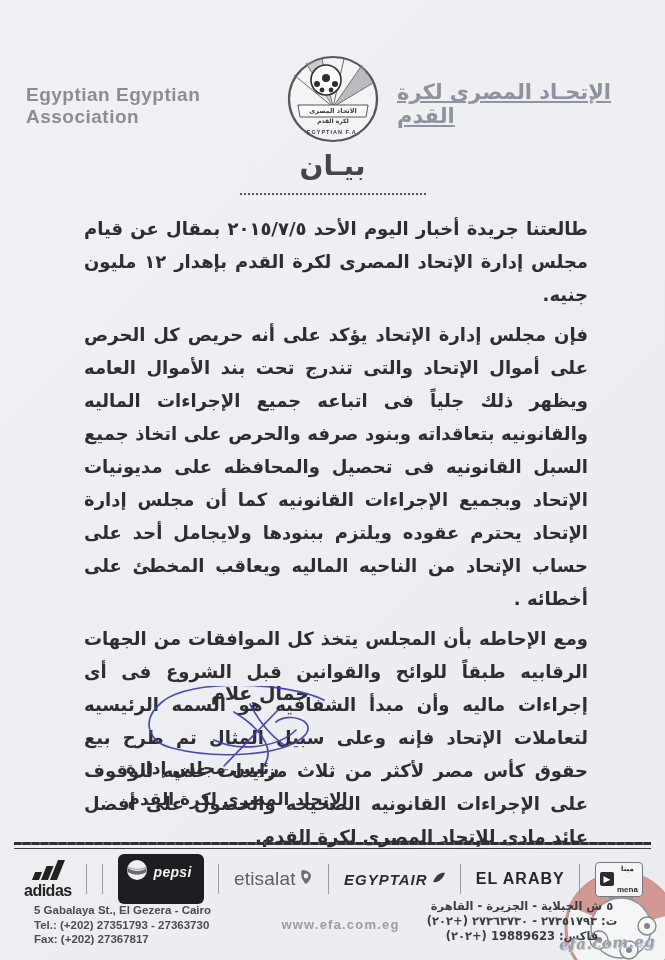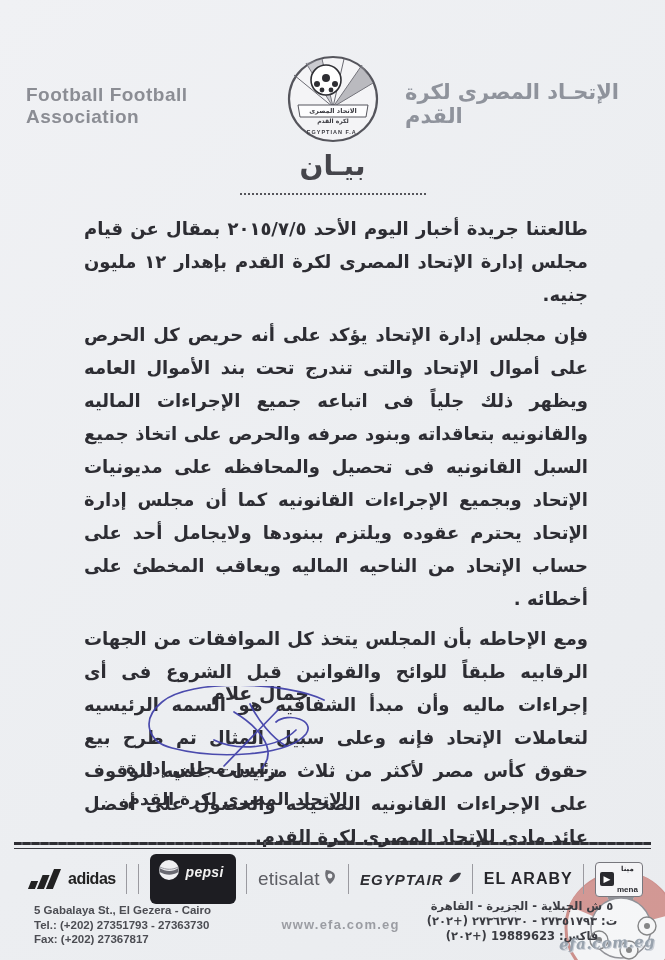--- a/index.html
+++ b/index.html
@@ -2,22 +2,22 @@
 <html lang="ar"><head>
 <meta charset="utf-8">
 <style>
   html,body{margin:0;padding:0;background:#e7e8ec;}
   .page{position:relative;width:665px;height:960px;margin:0 auto;overflow:hidden;
         background:linear-gradient(135deg,#f0f1f4 0%,#eceef1 55%,#eaecef 100%);
         font-family:"DejaVu Sans",sans-serif;color:#303036;}
   
   .hdr-en{position:absolute;left:26px;top:84px;width:270px;
           font:600 19px/22px "Liberation Sans",sans-serif;color:#8b8d94;letter-spacing:.5px;}
-  .hdr-ar{position:absolute;right:4px;top:80px;width:256px;direction:rtl;text-align:left;
-          font:bold 21px/24px "DejaVu Sans",sans-serif;color:#8f939c;}
+  .hdr-ar{position:absolute;right:12px;top:80px;width:256px;direction:rtl;text-align:left;
+          font:bold 21px/24px "DejaVu Sans",sans-serif;color:#8f939c;text-decoration:underline;}
   .emblem{position:absolute;left:286px;top:55px;}
   
   .doc-title{position:absolute;left:235px;top:146px;width:195px;text-align:center;
              font:bold 28px/40px "DejaVu Sans",sans-serif;color:#45454b;}
   .divider{position:absolute;left:240px;top:193px;width:186px;border-bottom:2px dotted #55555b;}
   
   .body-txt{position:absolute;top:212px;left:84px;right:77px;direction:rtl;
             font:bold 18px/33px "DejaVu Sans",sans-serif;color:#2d2d33;text-align:justify;}
   .body-txt p{margin:0 0 7px 0;}
   
@@ -29,21 +29,21 @@
   .sig-role2{position:absolute;left:88px;top:788px;width:225px;text-align:center;
              font:bold 17px/22px "DejaVu Sans",sans-serif;color:#2e2e34;direction:rtl;margin-left:37px;}
   
   .rule-a{position:absolute;left:14px;right:14px;top:842px;height:3px;
           background:repeating-linear-gradient(90deg,#2e2e33 0 7px,#55555c 7px 9px);}
   .rule-b{position:absolute;left:14px;right:14px;top:848px;height:1px;background:#3a3a40;}
   .sponsors{position:absolute;left:24px;right:22px;top:856px;height:46px;
             display:flex;align-items:center;justify-content:space-between;z-index:2;}
   .sep{width:1px;height:30px;background:#9a9aa0;}
   .sp{display:flex;align-items:center;gap:4px;color:#2c2c31;}
-  .adidas-wrap{display:flex;flex-direction:row;align-items:center;line-height:10px;}
+  .adidas-wrap{display:flex;flex-direction:column;align-items:center;line-height:10px;}
   .adidas-word{font:bold 16px/14px "Liberation Sans",sans-serif;letter-spacing:-.5px;color:#222;}
   .saib-word{font:bold 17px "Liberation Sans",sans-serif;color:#33343a;letter-spacing:.5px;}
   .saib-word2{font:400 17px "Liberation Sans",sans-serif;color:#8f9096;letter-spacing:.5px;}
   .pepsi-box{display:flex;align-items:center;gap:6px;background:#1d1d22;border-radius:6px;
              padding:5px 12px 19px 8px;}
   .pepsi-word{font:bold italic 14px "Liberation Sans",sans-serif;color:#f2f2f2;letter-spacing:.3px;}
   .etisalat-word{font:400 19px "Liberation Sans",sans-serif;color:#5d5e64;letter-spacing:.2px;}
   .egyptair-word{font:bold italic 15px "Liberation Sans",sans-serif;color:#2c2c31;letter-spacing:1px;}
   .elaraby-word{font:bold 16px "Liberation Sans",sans-serif;color:#26262b;letter-spacing:1px;}
   .mena-box{display:flex;align-items:center;gap:3px;border:1px solid #77777d;border-radius:4px;
@@ -62,21 +62,21 @@
   .crest{position:absolute;right:-14px;top:866px;opacity:.55;z-index:1;}
   .script-wm{position:absolute;right:10px;top:934px;z-index:3;transform:rotate(-2deg);
              font:italic bold 15px "DejaVu Serif",serif;color:#98a2ad;letter-spacing:.5px;
              text-shadow:1px 1px 0 #c9ced6;}
 </style>
 </head>
 <body>
 
 <div class="page">
 
-  <div class="hdr-en">Football Football Association</div>
+  <div class="hdr-en">Egyptian Egyptian Association</div>
 
   <div class="emblem">
     <svg width="94" height="90" viewBox="0 0 94 90">
       <ellipse cx="47" cy="44" rx="44" ry="42" fill="#f4f4f6" stroke="#55555c" stroke-width="2.2"></ellipse>
 
       <g stroke="#6a6a72" stroke-width="1">
         <path d="M47 52 L8 20"></path>
           <path d="M47 52 L20 8"></path>
           <path d="M47 52 L36 4"></path>
         <path d="M47 52 L58 4"></path>

